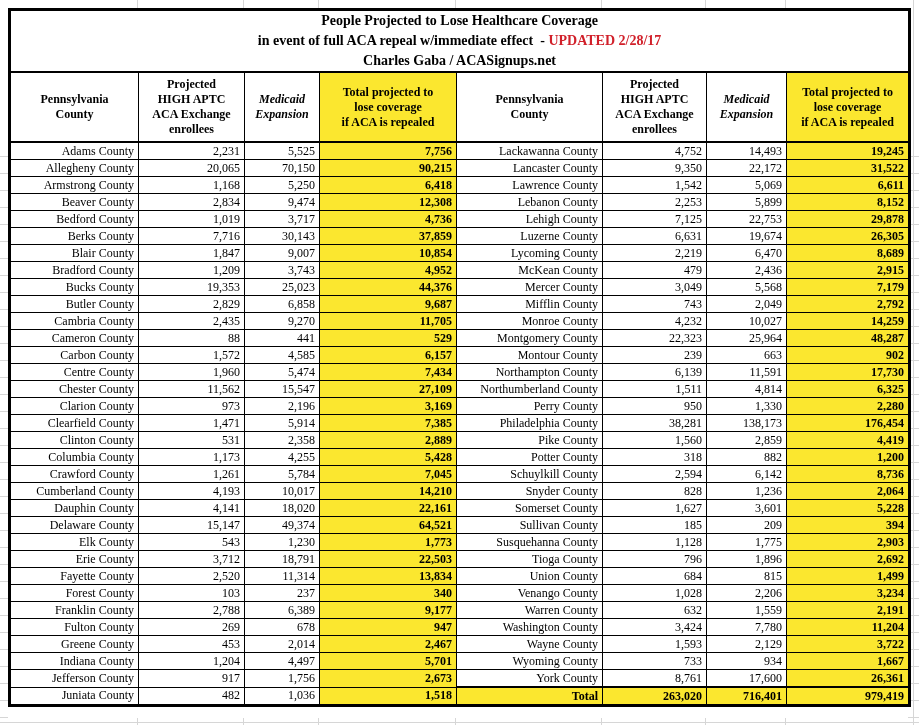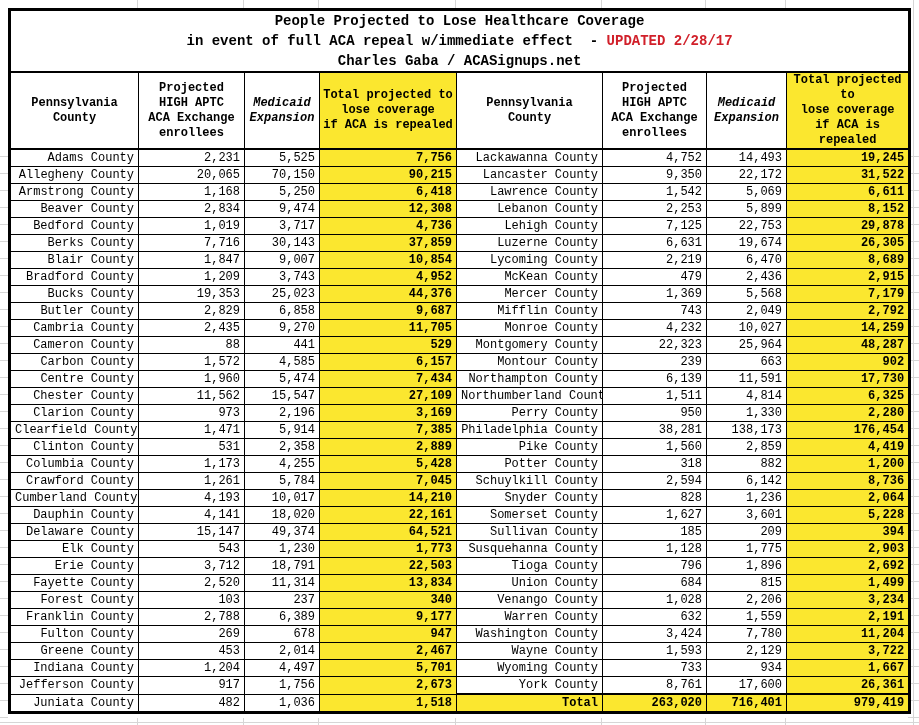--- a/index.html
+++ b/index.html
@@ -1,18 +1,18 @@
 <!DOCTYPE html>
 <html style="--hl-yellow: #fbe72f; --update-red: #d1202a;"><head>
 <meta charset="utf-8">
 <style>
   html,body{margin:0;padding:0;background:#fff;}
   .page{
     position:relative;width:919px;height:725px;background:#ffffff;overflow:hidden;
-    font-family:Liberation Mono, monospace;color:#000;
+    font-family:Liberation Serif, serif;color:#000;
   }
   
   .gl{position:absolute;background:#d6d6d6;}
   .gl-h-strip{position:absolute;width:8px;
     background:repeating-linear-gradient(to bottom,transparent 0px,transparent 16px,#d6d6d6 16px,#d6d6d6 17px);}
   .gl-h-strip.right{width:11px;}
   
   table.coverage{
     position:absolute;left:8px;top:8px;width:900px;
     border-collapse:collapse;table-layout:fixed;
@@ -184,21 +184,21 @@
           <td class="">479</td>
           <td class="">2,436</td>
           <td class="hl">2,915</td>
         </tr>
         <tr>
           <td class="">Bucks County</td>
           <td class="">19,353</td>
           <td class="">25,023</td>
           <td class="hl">44,376</td>
           <td class="">Mercer County</td>
-          <td class="">1,369</td>
+          <td class="">3,049</td>
           <td class="">5,568</td>
           <td class="hl">7,179</td>
         </tr>
         <tr>
           <td class="">Butler County</td>
           <td class="">2,829</td>
           <td class="">6,858</td>
           <td class="hl">9,687</td>
           <td class="">Mifflin County</td>
           <td class="">743</td>

